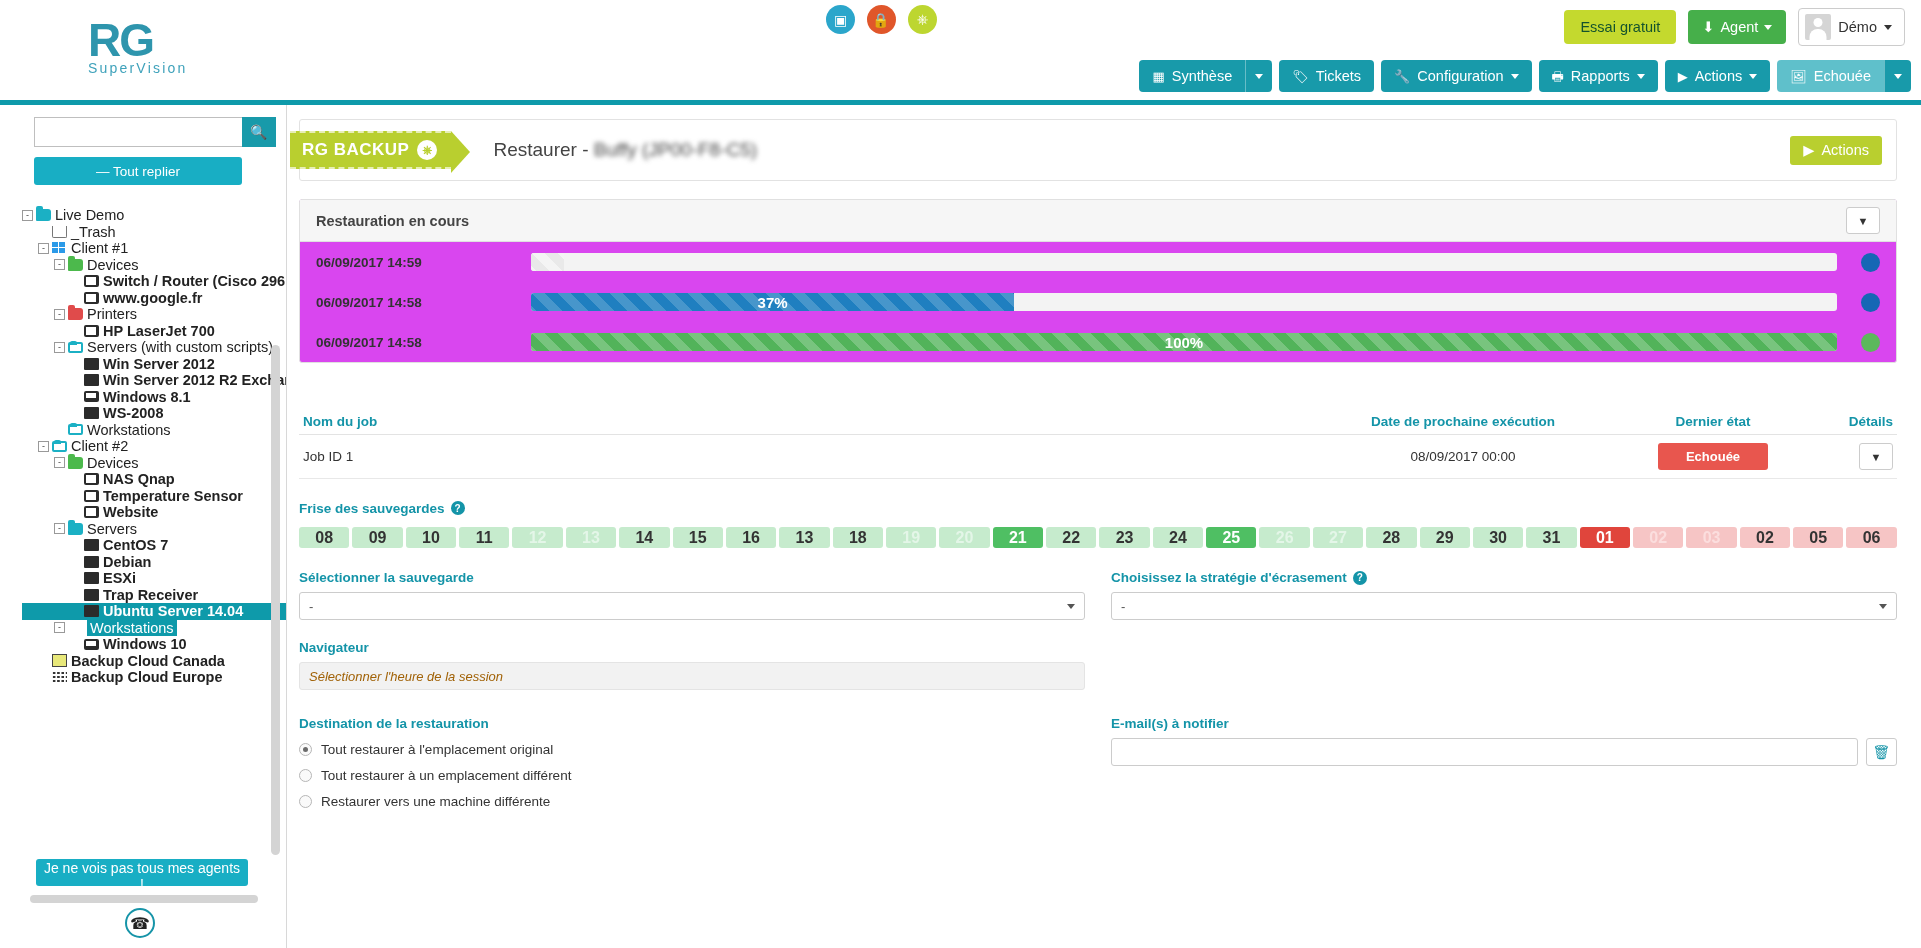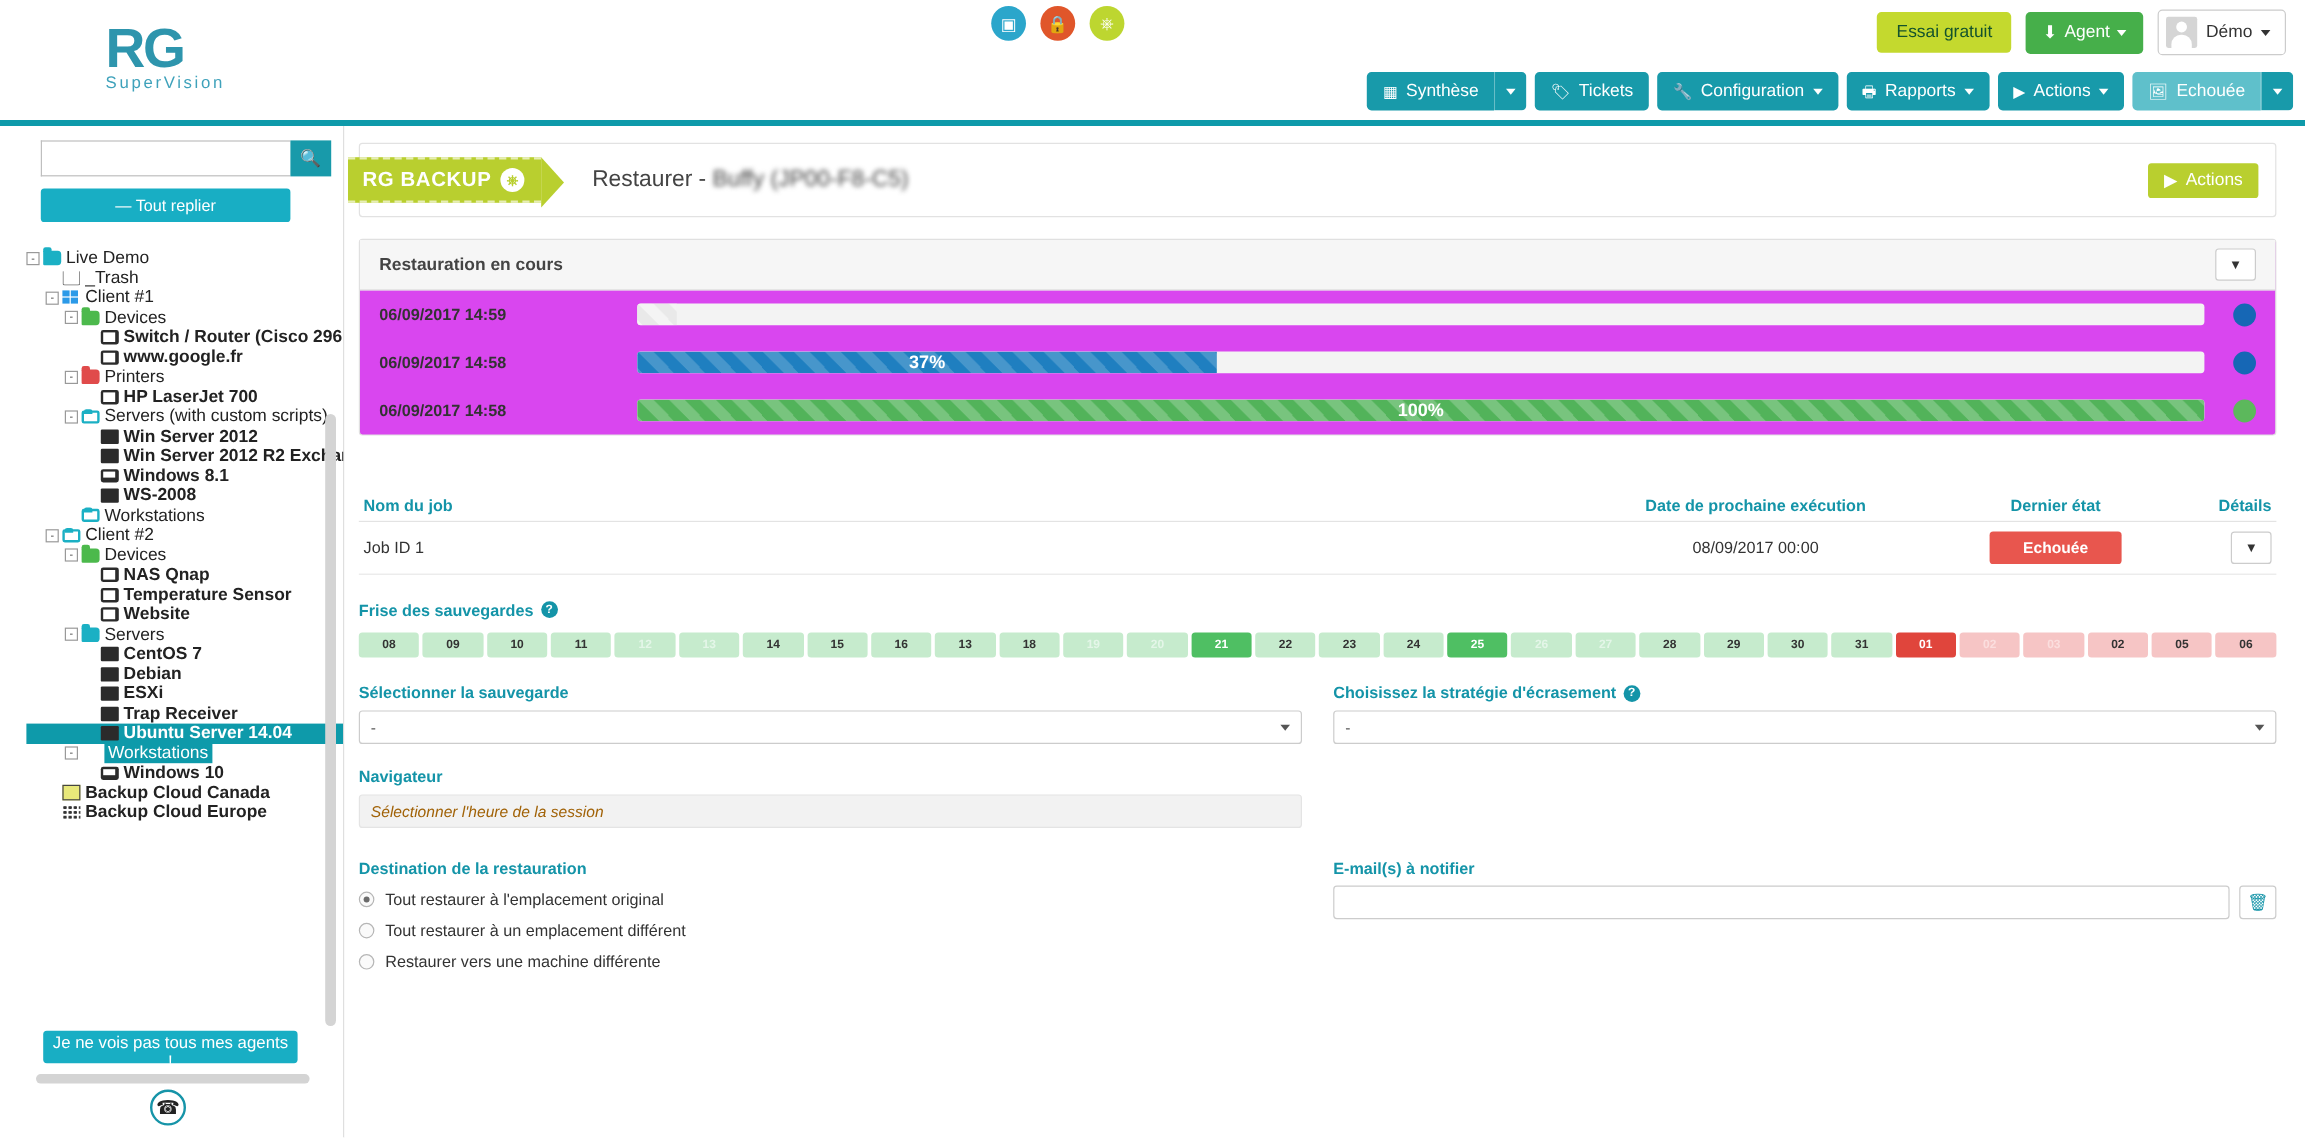--- a/index.html
+++ b/index.html
@@ -293,21 +293,21 @@
   }
   .help {
     width: 14px; height: 14px; border-radius: 50%;
     background: #1494a8; color: #fff; font-size: 10px; font-weight: bold;
     display: inline-flex; align-items: center; justify-content: center; cursor: pointer;
   }
   .frise { display: flex; gap: 3px; margin-top: 11px; }
   .day {
     flex: 1; height: 21px; border-radius: 3px;
     display: flex; align-items: center; justify-content: center;
-    font-size: 10px; font-weight: bold; cursor: pointer;
+    font-size: 16px; font-weight: bold; cursor: pointer;
   }
   .d-green { background: #c6ebcd; color: #333; }
   .d-green-f { background: #c6ebcd; color: #e4f6e8; }
   .d-green-s { background: #4fbf63; color: #fff; }
   .d-red { background: #e0453c; color: #fff; }
   .d-pink { background: #f6c5c5; color: #333; }
   .d-pink-f { background: #f6c5c5; color: #fbdede; }
   
   .form-grid { display: flex; gap: 26px; margin-top: 22px; }
   .col { flex: 1; }

